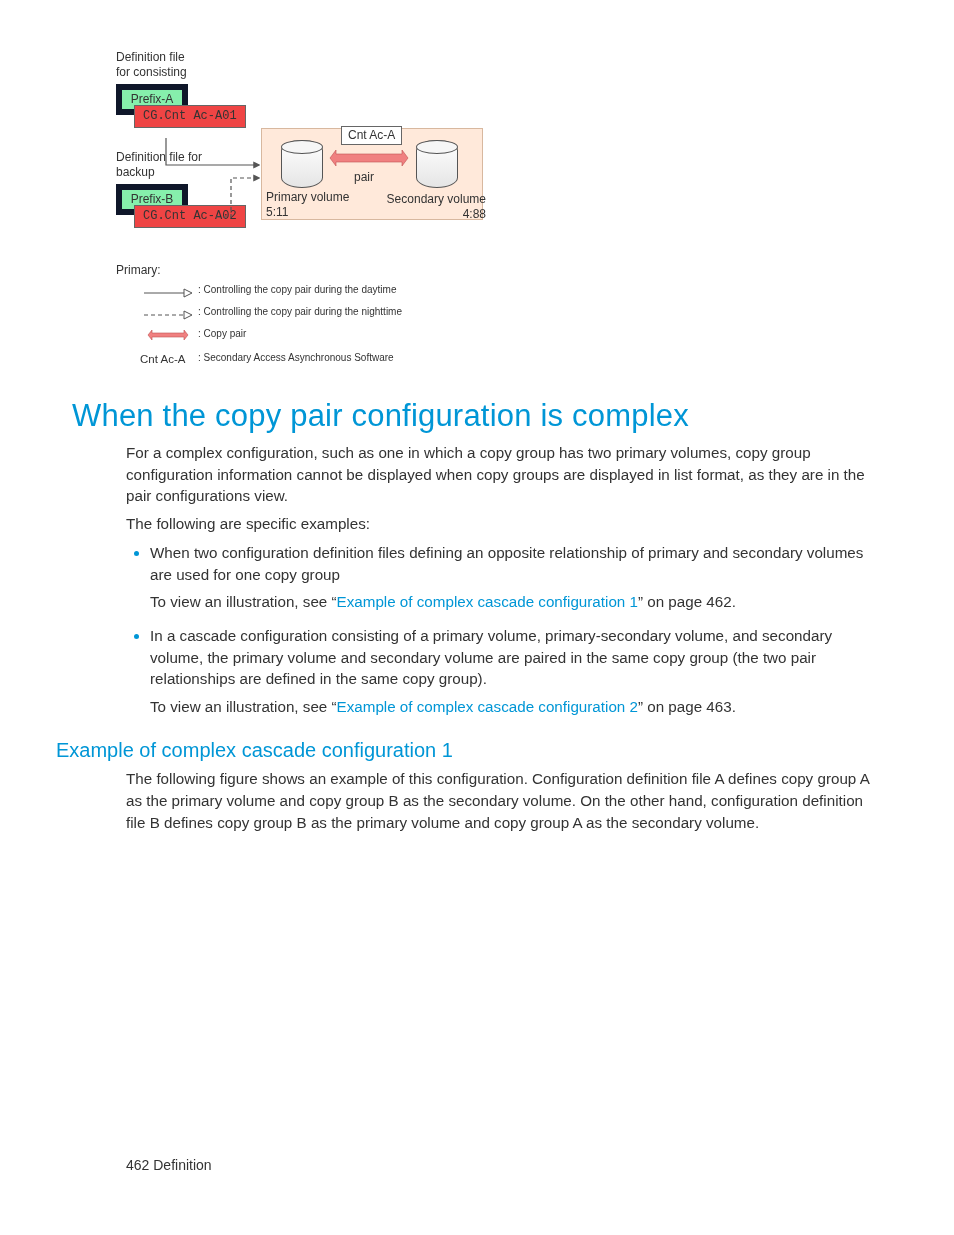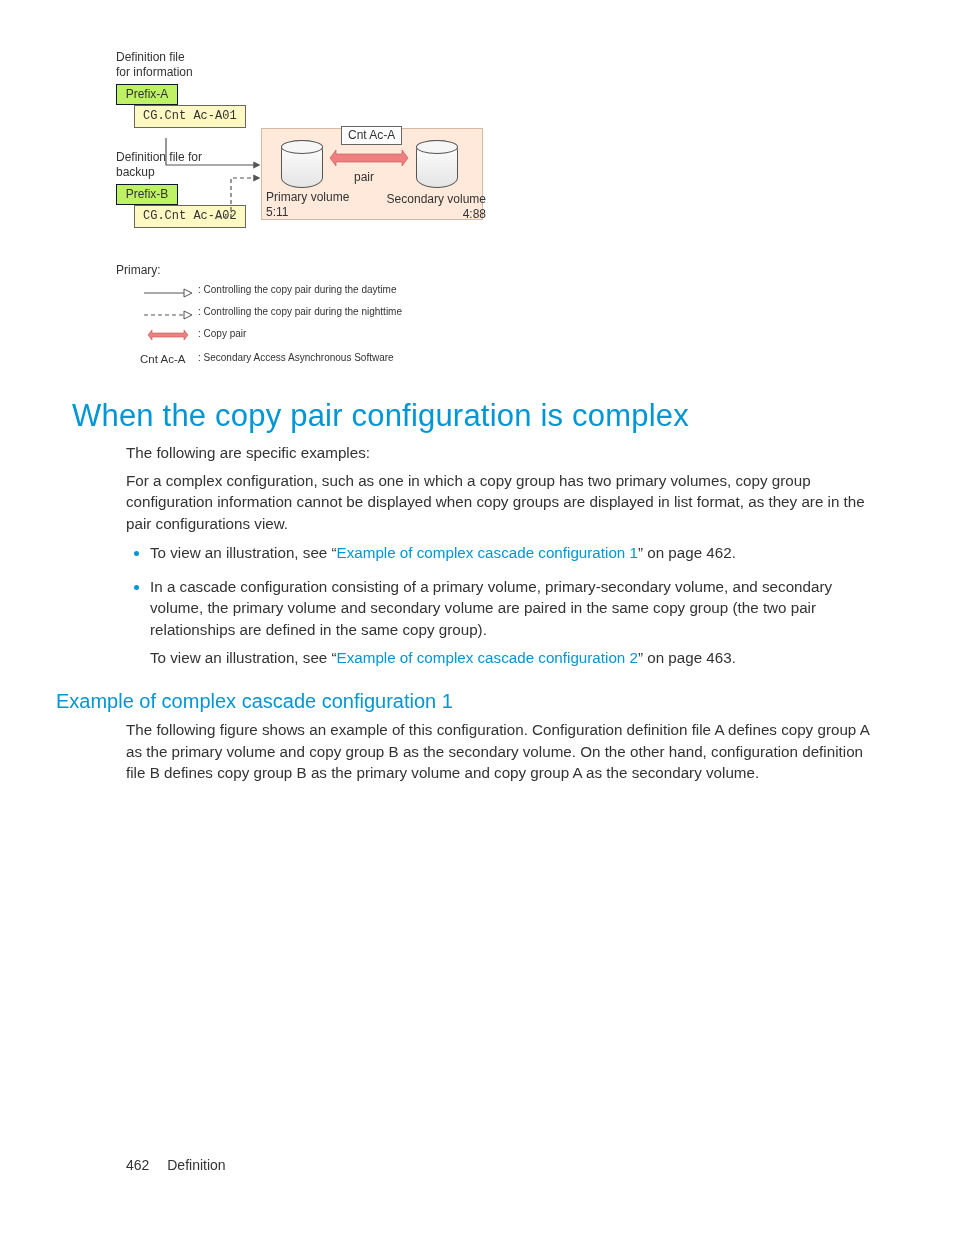--- a/index.html
+++ b/index.html
@@ -22,22 +22,22 @@
   
   .diagram{
     position:relative;
     width:460px;
     height:330px;
     margin-left:60px;
     font-size:12px;
     line-height:1.25;
   }
   .d-label{position:absolute;white-space:pre;}
-  .box-thin{position:absolute;border:1px solid #0f172a;padding:2px 6px;background:#bef264;text-align:center;}
-  .box-file{position:absolute;border:1px solid #666;background:#fef9c3;padding:3px 8px;text-align:center;font-family:"Courier New",monospace;}
+  .box-thin{position:absolute;border:6px solid #0f172a;padding:2px 6px;background:#86efac;text-align:center;}
+  .box-file{position:absolute;border:1px solid #666;background:#ef4444;padding:3px 8px;text-align:center;font-family:"Courier New",monospace;}
   .bigbox{position:absolute;background:#ffe9da;border:1px solid #d8b89f;}
   .cntac{position:absolute;background:#fff;border:1px solid #666;padding:1px 6px;font-size:12px;}
   .cyl{
     position:absolute;width:40px;height:46px;
     border:1px solid #555;border-radius:50%/22%;
     background:linear-gradient(#fff,#e5e5e5);
   }
   .cyl::before{
     content:"";position:absolute;top:-1px;left:-1px;right:-1px;height:12px;
     border:1px solid #555;border-radius:50%;background:#f6f6f6;
@@ -66,30 +66,30 @@
   ul.bullets{margin:8px 0 0 0;padding-left:24px;}
   ul.bullets>li{margin:8px 0 12px 0;font-size:15.2px;line-height:1.42;}
   ul.bullets>li::marker{color:var(--brand);}
   .sub{display:block;margin-top:6px;}
   a.xref{color:var(--brand);text-decoration:none;}
   
   .footer{
     position:absolute;left:126px;bottom:62px;
     font-size:14px;color:#333;
   }
-  .footer .pn{margin-right:14px;}
+  .footer .pn{}
 </style>
 </head>
 <body>
 
 <div class="page">
 
   <div class="diagram">
     <div class="d-label" style="left:0;top:0;">Definition file
-for information</div>
+for consisting</div>
     <div class="box-thin" style="left:0;top:34px;width:48px;">Prefix-A</div>
     <div class="box-file" style="left:18px;top:55px;">CG.Cnt
 Ac-A01</div>
 
     <div class="d-label" style="left:0;top:100px;">Definition file for
 backup</div>
     <div class="box-thin" style="left:0;top:134px;width:48px;">Prefix-B</div>
     <div class="box-file" style="left:18px;top:155px;">CG.Cnt
 Ac-A02</div>
 
@@ -144,25 +144,26 @@
     </div>
     <div class="leg-row" style="top:278px;">:  Copy pair</div>
 
     <div class="leg-key" style="left:24px;top:302px;">Cnt Ac-A</div>
     <div class="leg-row" style="top:302px;">:  Secondary Access Asynchronous Software</div>
   </div>
 
   <h1 class="heading">When the copy pair configuration is complex</h1>
 
   <div class="indent">
+    <p class="body">For a complex configuration, such as one in which a copy group has two primary volumes, copy group configuration information cannot be displayed when copy groups are displayed in list format, as they are in the pair configurations view.</p>
     <p class="body">The following are specific examples:</p>
-    <p class="body">For a complex configuration, such as one in which a copy group has two primary volumes, copy group configuration information cannot be displayed when copy groups are displayed in list format, as they are in the pair configurations view.</p>
 
     <ul class="bullets">
       <li>
+        <span>When two configuration definition files defining an opposite relationship of primary and secondary volumes are used for one copy group</span>
         <span class="sub">
           <span>To view an illustration, see “</span><a class="xref" href="#">Example of complex cascade configuration 1</a><span>” on page 462.</span>
         </span>
       </li>
       <li>
         <span>In a cascade configuration consisting of a primary volume, primary-secondary volume, and secondary volume, the primary volume and secondary volume are paired in the same copy group (the two pair relationships are defined in the same copy group).</span>
         <span class="sub">
           <span>To view an illustration, see “</span><a class="xref" href="#">Example of complex cascade configuration 2</a><span>” on page 463.</span>
         </span>
       </li>

